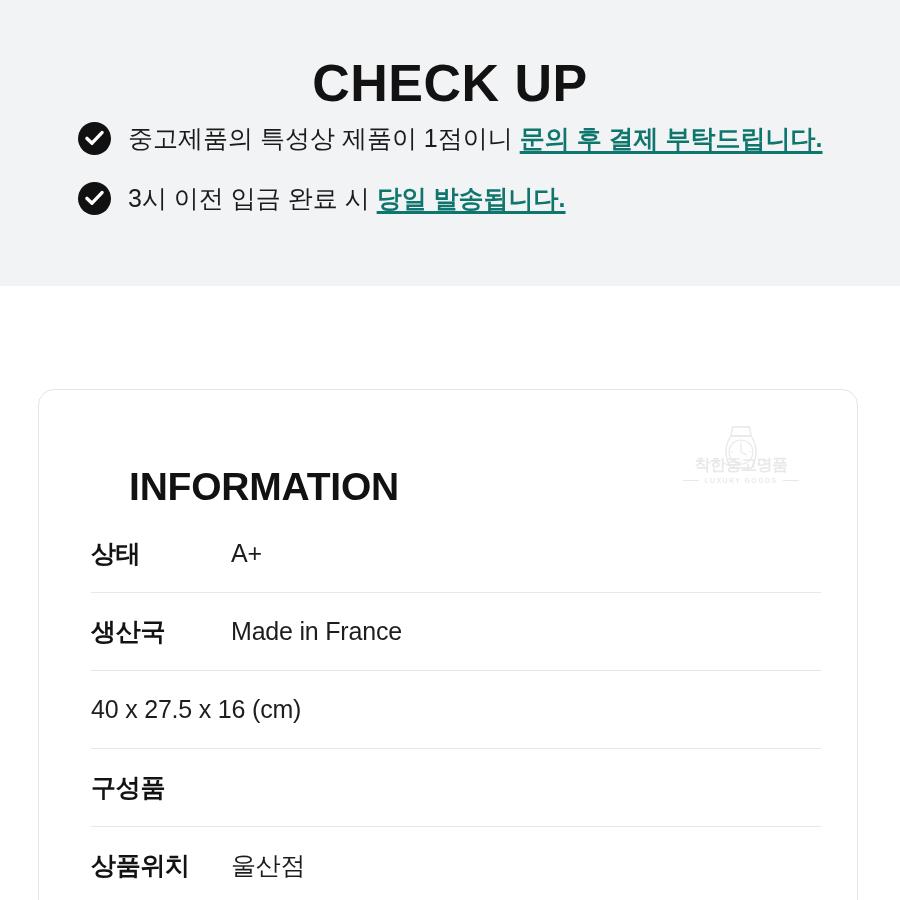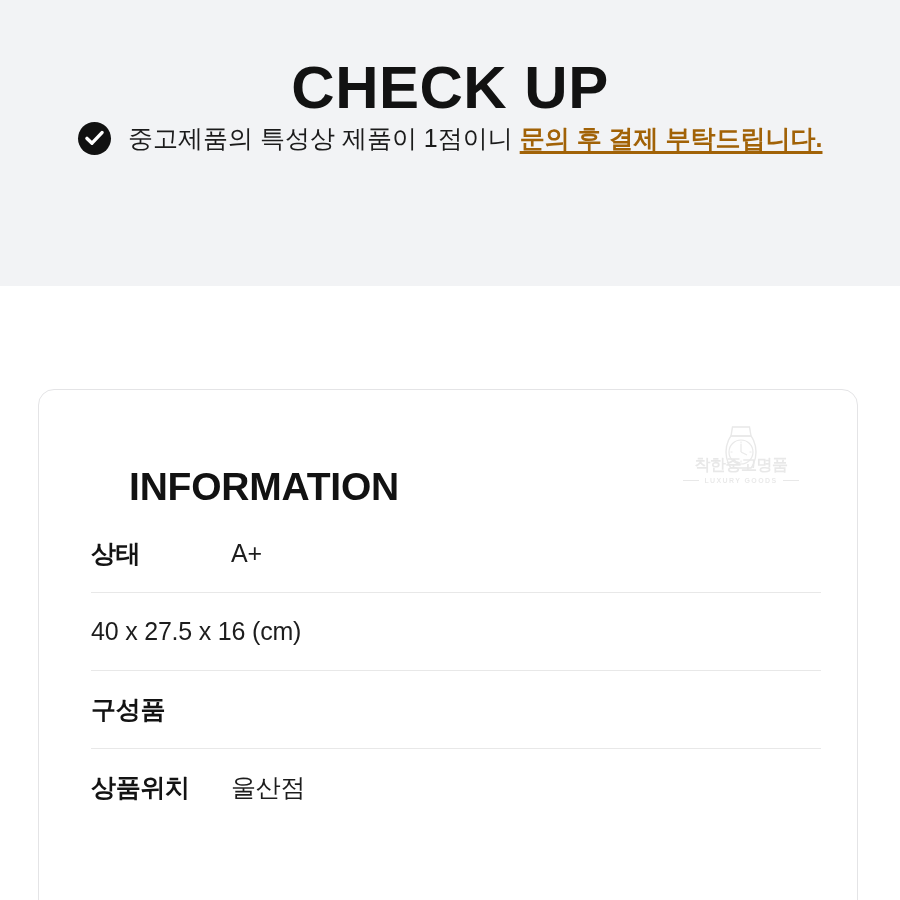--- a/index.html
+++ b/index.html
@@ -25,21 +25,21 @@
     background: #f2f3f5;
     box-sizing: border-box;
   }
 
   .checkup-title {
     position: absolute;
     left: 0;
     top: 12px;
     width: 900px;
     text-align: center;
-    font-size: 60px;
+    font-size: 52px;
     line-height: 72px;
     font-weight: 800;
     letter-spacing: 0.5px;
     color: #121212;
   }
 
   .checkup-list {
     position: absolute;
     left: 78px;
     top: 120px;
@@ -73,21 +73,21 @@
     line-height: 36px;
     color: #1b1b1b;
     font-weight: 500;
     white-space: nowrap;
   }
   .checkup-text .em {
     font-weight: 800;
     text-decoration: underline;
     text-underline-offset: 4px;
     text-decoration-thickness: 2.5px;
-    color: #a16207;
+    color: #0f766e;
   }
 
   
   .info-card {
     position: absolute;
     left: 38px;
     top: 389px;
     width: 820px;
     height: 560px;
     box-sizing: border-box;
@@ -207,20 +207,28 @@
 
     <div class="checkup-item">
       <span class="check-badge">
         <svg width="19" height="17" viewBox="0 0 19 17" aria-hidden="true">
           <path d="M2 8.4 L7 13.2 L17 2.6" fill="none" stroke="#ffffff" stroke-width="3.4" stroke-linecap="round" stroke-linejoin="round"></path>
         </svg>
       </span>
       <span class="checkup-text"><span>중고제품의 특성상 제품이 1점이니 </span><span class="em">문의 후 결제 부탁드립니다.</span></span>
     </div>
 
+    <div class="checkup-item">
+      <span class="check-badge">
+        <svg width="19" height="17" viewBox="0 0 19 17" aria-hidden="true">
+          <path d="M2 8.4 L7 13.2 L17 2.6" fill="none" stroke="#ffffff" stroke-width="3.4" stroke-linecap="round" stroke-linejoin="round"></path>
+        </svg>
+      </span>
+      <span class="checkup-text"><span>3시 이전 입금 완료 시 </span><span class="em">당일 발송됩니다.</span></span>
+    </div>
 
   </div>
 </section>
 
 <section class="info-card">
 
   <div class="info-head">
     <h2 class="info-title">INFORMATION</h2>
 
     <div class="watermark">
@@ -244,20 +252,24 @@
     </div>
   </div>
 
   <div class="spec-table">
 
     <div class="spec-row">
       <span class="spec-label">상태</span>
       <span class="spec-value">A+</span>
     </div>
 
+    <div class="spec-row">
+      <span class="spec-label">생산국</span>
+      <span class="spec-value">Made in France</span>
+    </div>
 
     <div class="spec-row">
       <span class="spec-value">40 x 27.5 x 16 (cm)</span>
     </div>
 
     <div class="spec-row">
       <span class="spec-label">구성품</span>
     </div>
 
     <div class="spec-row">

